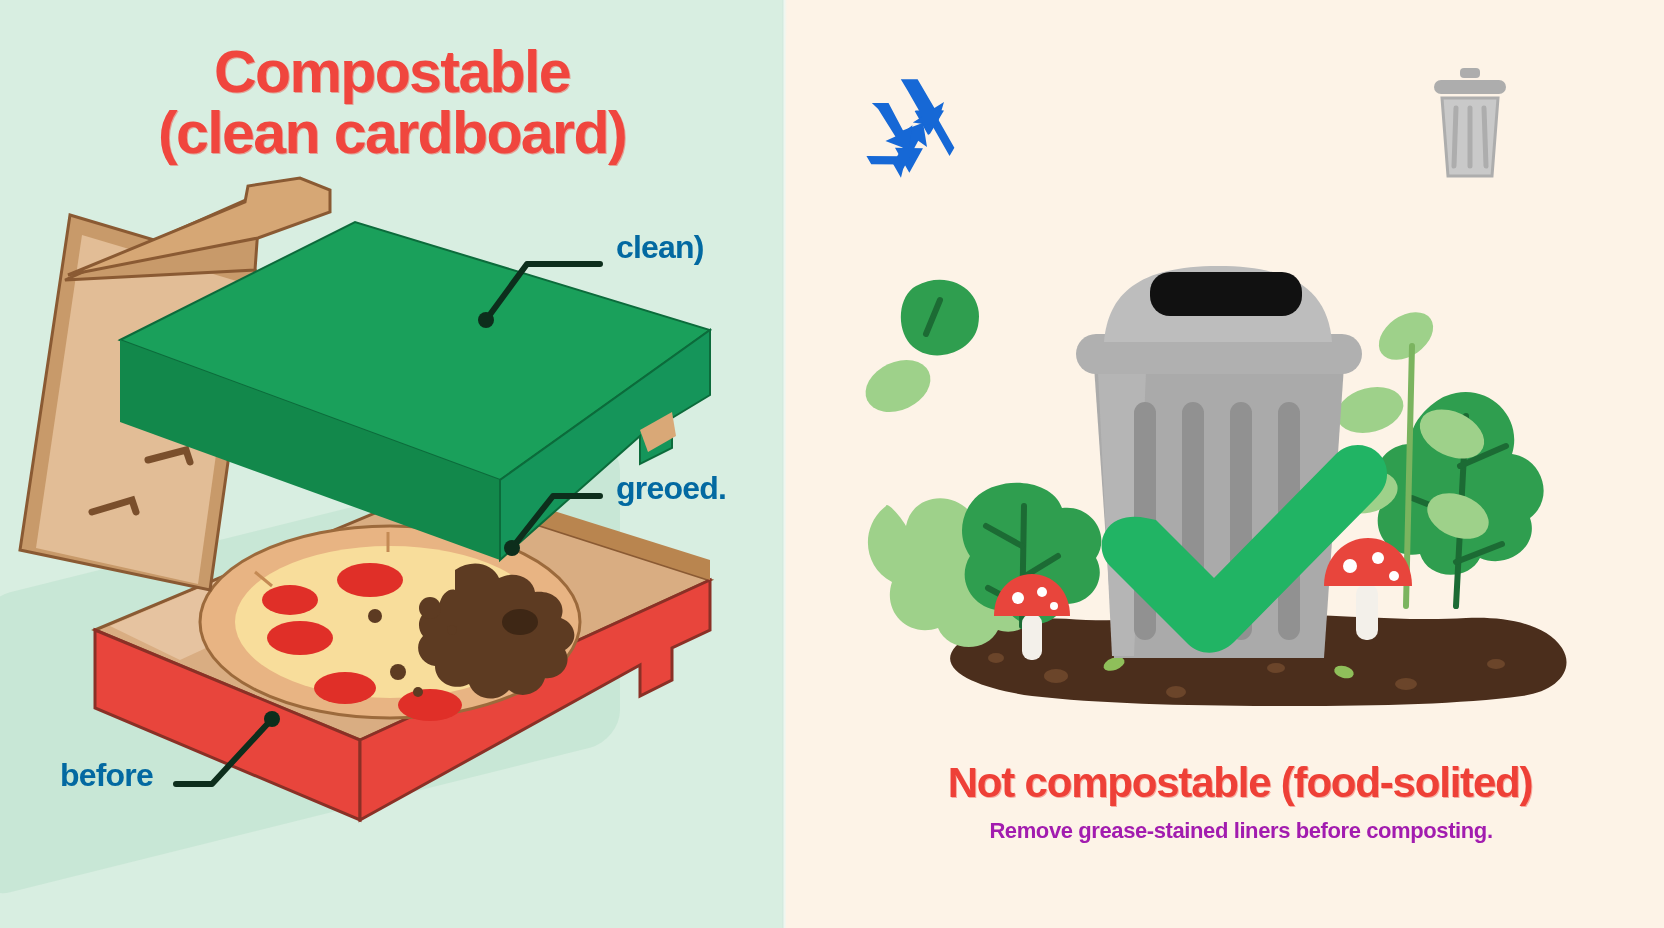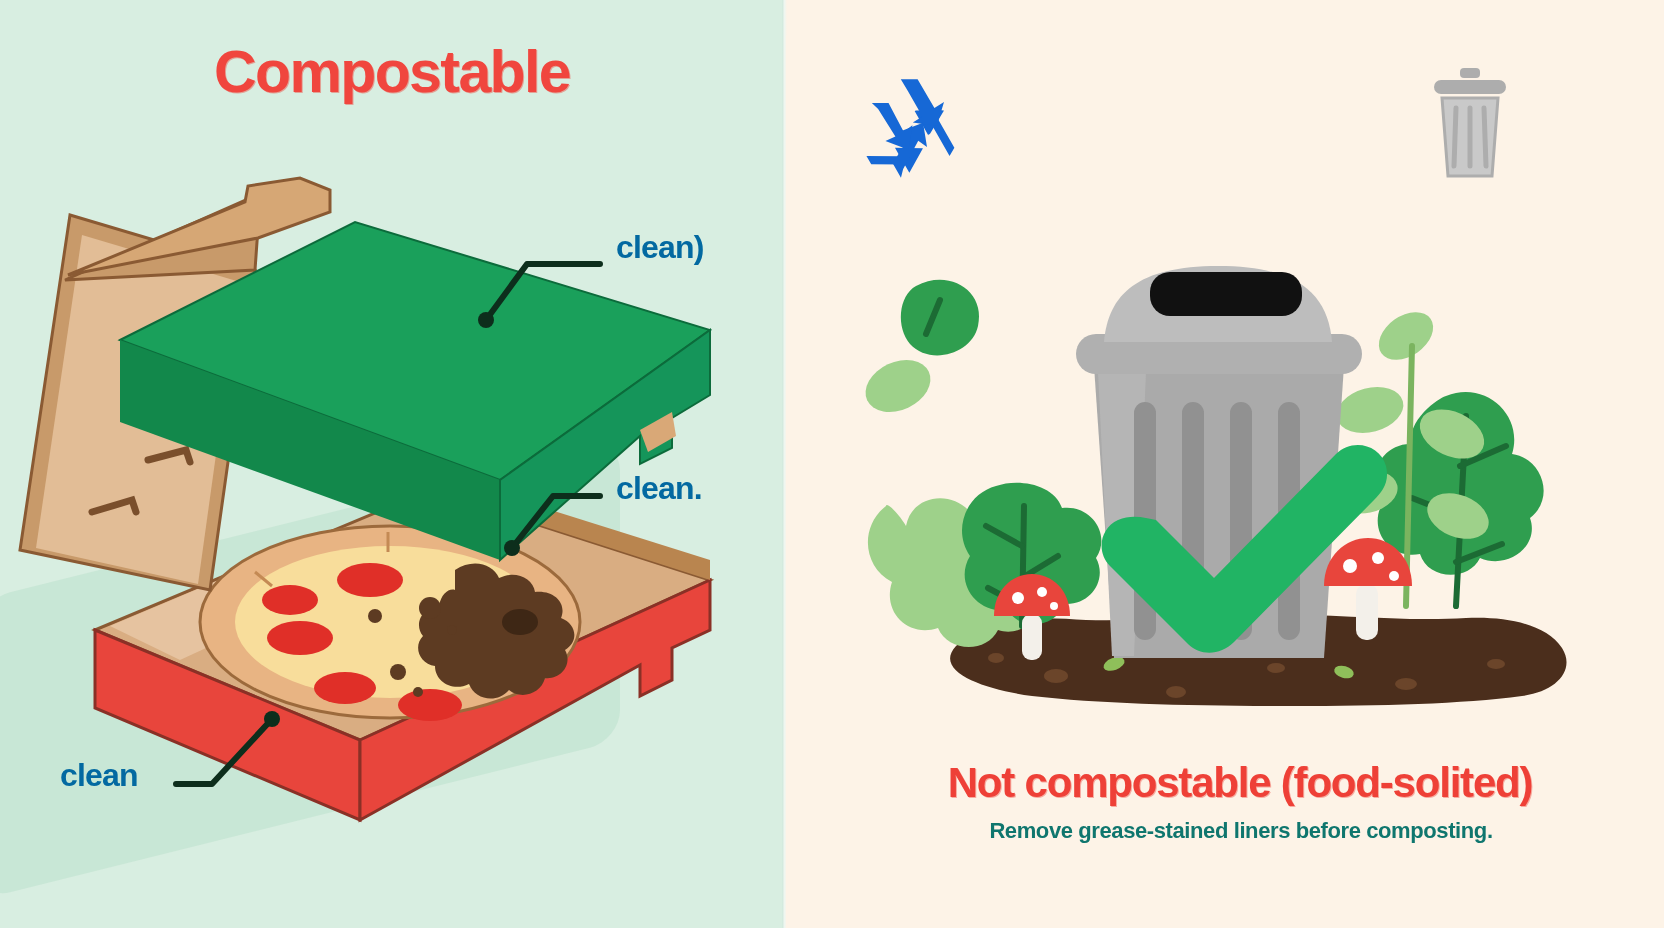--- a/index.html
+++ b/index.html
@@ -53,38 +53,39 @@
   .callout-2{left:616px;top:470px;}
   .callout-3{left:60px;top:757px;}
   .right-title{
     position:absolute;left:840px;top:723px;width:800px;
     color:#ee4037;font-size:42px;font-weight:bold;letter-spacing:-1.2px;
     text-shadow:1px 1px 0 rgba(238,64,55,.4);
     white-space:nowrap;
   }
   .right-sub{
     position:absolute;left:841px;top:782px;width:800px;
-    color:#0f766e;font-size:22px;font-weight:bold;letter-spacing:-.4px;
+    color:#a21caf;font-size:22px;font-weight:bold;letter-spacing:-.4px;
     white-space:nowrap;
   }
 
   svg{display:block;}
   .svg-abs{position:absolute;}
 </style>
 </head>
 <body>
 
 <div class="stage">
 
   <div class="panel-left">
 
     <div class="ground-shadow"></div>
 
     <div class="left-title">
       <div>Compostable</div>
+      <div>(clean cardboard)</div>
     </div>
 
     <svg class="svg-abs" style="left:0px;top:160px;" width="786" height="700" viewBox="0 0 786 700">
 
       <path d="M95 470 L430 330 L710 420 L360 580 Z" fill="#d9ad82" stroke="#8a5a33" stroke-width="3"></path>
 
       <path d="M110 466 L300 386 L375 410 L180 500 Z" fill="#e6c3a0"></path>
 
       <path d="M95 470 L360 580 L360 660 L95 548 Z" fill="#e8453c" stroke="#8a3026" stroke-width="3"></path>
 
@@ -158,22 +159,22 @@
         <path d="M272 719 L212 784 L176 784"></path>
       </g>
       <g fill="#0d2e1c">
         <circle cx="486" cy="320" r="8"></circle>
         <circle cx="512" cy="548" r="8"></circle>
         <circle cx="272" cy="719" r="8"></circle>
       </g>
     </svg>
 
     <div class="callout callout-1">clean)</div>
-    <div class="callout callout-2">clean.</div>
-    <div class="callout callout-3">clean</div>
+    <div class="callout callout-2">greoed.</div>
+    <div class="callout callout-3">before</div>
   </div>
 
   <div class="divider"></div>
 
   <div class="panel-right">
 
     <svg class="svg-abs" style="left:62px;top:36px;" width="120" height="120" viewBox="0 0 100 100">
       <g fill="#1668d6">
         <path d="M50 8 L64 32 L56 32 L68 52 L80 32 L72 32 L58 8 Z"></path>
         <path d="M50 10 L36 34 L44 34 L32 54 L20 34 L28 34 L42 10 Z" transform="rotate(120 50 50)"></path>

